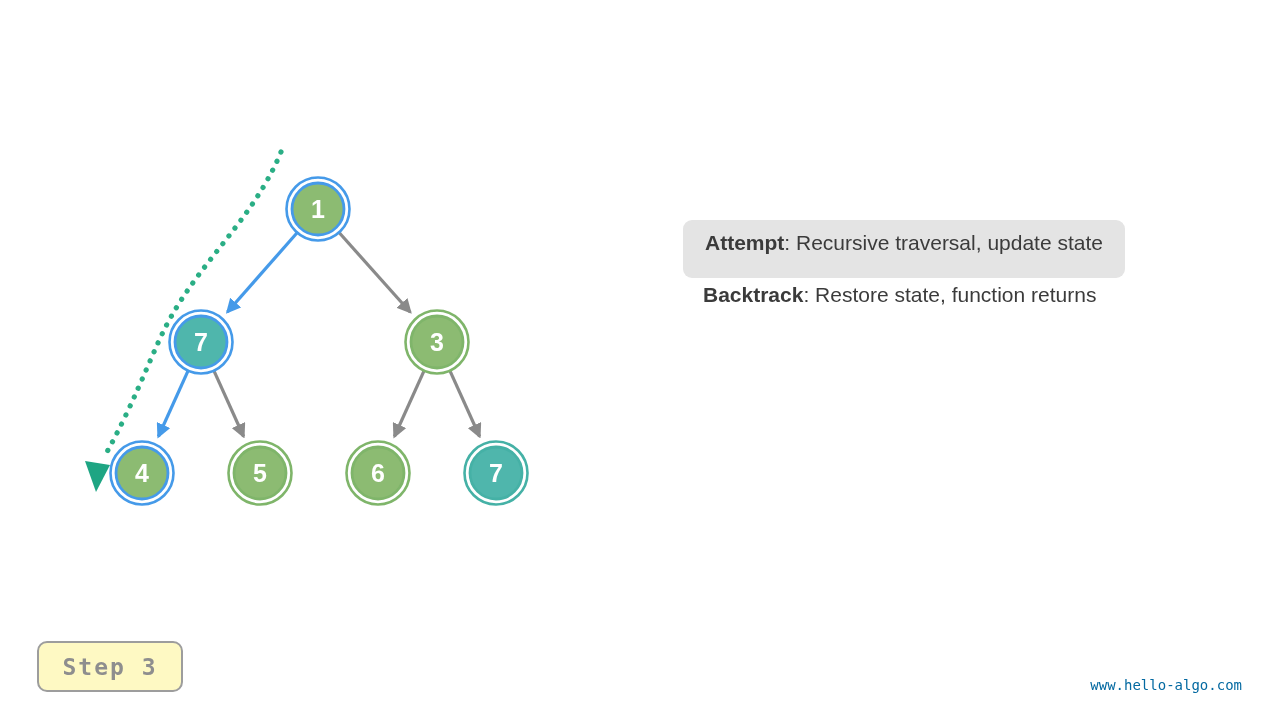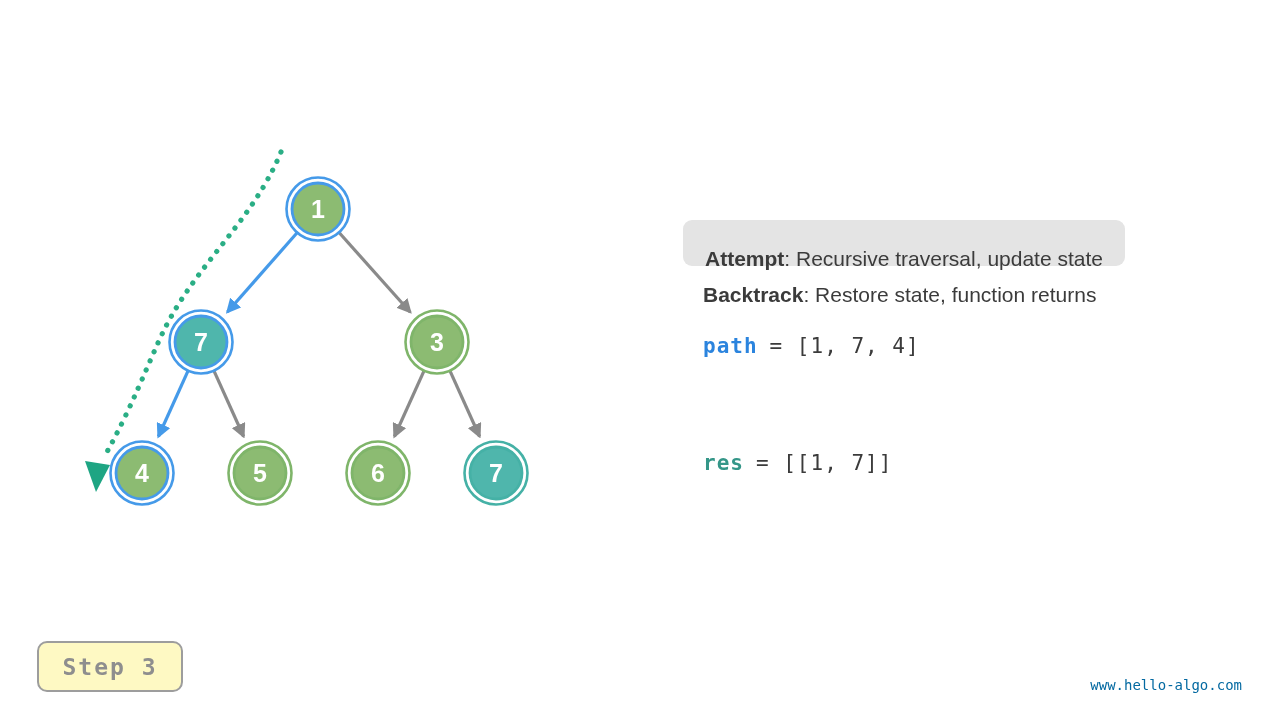--- a/index.html
+++ b/index.html
@@ -33,22 +33,22 @@
     fill:#ffffff;text-anchor:middle;
   }
   .trace{
     fill:none;stroke:var(--trace-emerald);stroke-width:5.2px;
     stroke-dasharray:0.1 9.8;stroke-linecap:round;
   }
   .trace-head{fill:var(--trace-arrow);}
 
   
   .attempt-badge{
-    position:absolute;left:683px;top:220px;height:46px;line-height:46px;
-    background:var(--highlight-bg);border-radius:9px;padding:16px 22px;
+    position:absolute;left:683px;top:220px;height:58px;line-height:46px;
+    background:var(--highlight-bg);border-radius:9px;padding:0 22px;
     font-size:21px;color:var(--text-dark);white-space:nowrap;
   }
   .backtrack-line{
     position:absolute;left:703px;top:283px;height:24px;line-height:24px;
     font-size:21px;color:var(--text-dark);white-space:nowrap;
   }
   .bold-label{font-weight:bold;}
   .code-line{
     position:absolute;left:703px;height:28px;line-height:28px;
     font-family:"DejaVu Sans Mono", monospace;font-size:21px;letter-spacing:1px;
@@ -137,24 +137,18 @@
     </g>
   </svg>
 
   <div class="attempt-badge">
     <span class="bold-label">Attempt</span><span>: Recursive traversal, update state</span>
   </div>
   <div class="backtrack-line">
     <span class="bold-label">Backtrack</span><span>: Restore state, function returns</span>
   </div>
 
-  <div class="code-line path-line">
-    <span class="var-blue">path</span><span class="code-value">= [1, 7, 4]</span>
-  </div>
-  <div class="code-line res-line">
-    <span class="var-teal">res</span><span class="code-value">= [[1, 7]]</span>
-  </div>
 
   <div class="step-button">Step 3</div>
 
   <div class="watermark">www.hello-algo.com</div>
 
 </div>
 
 </body></html>

